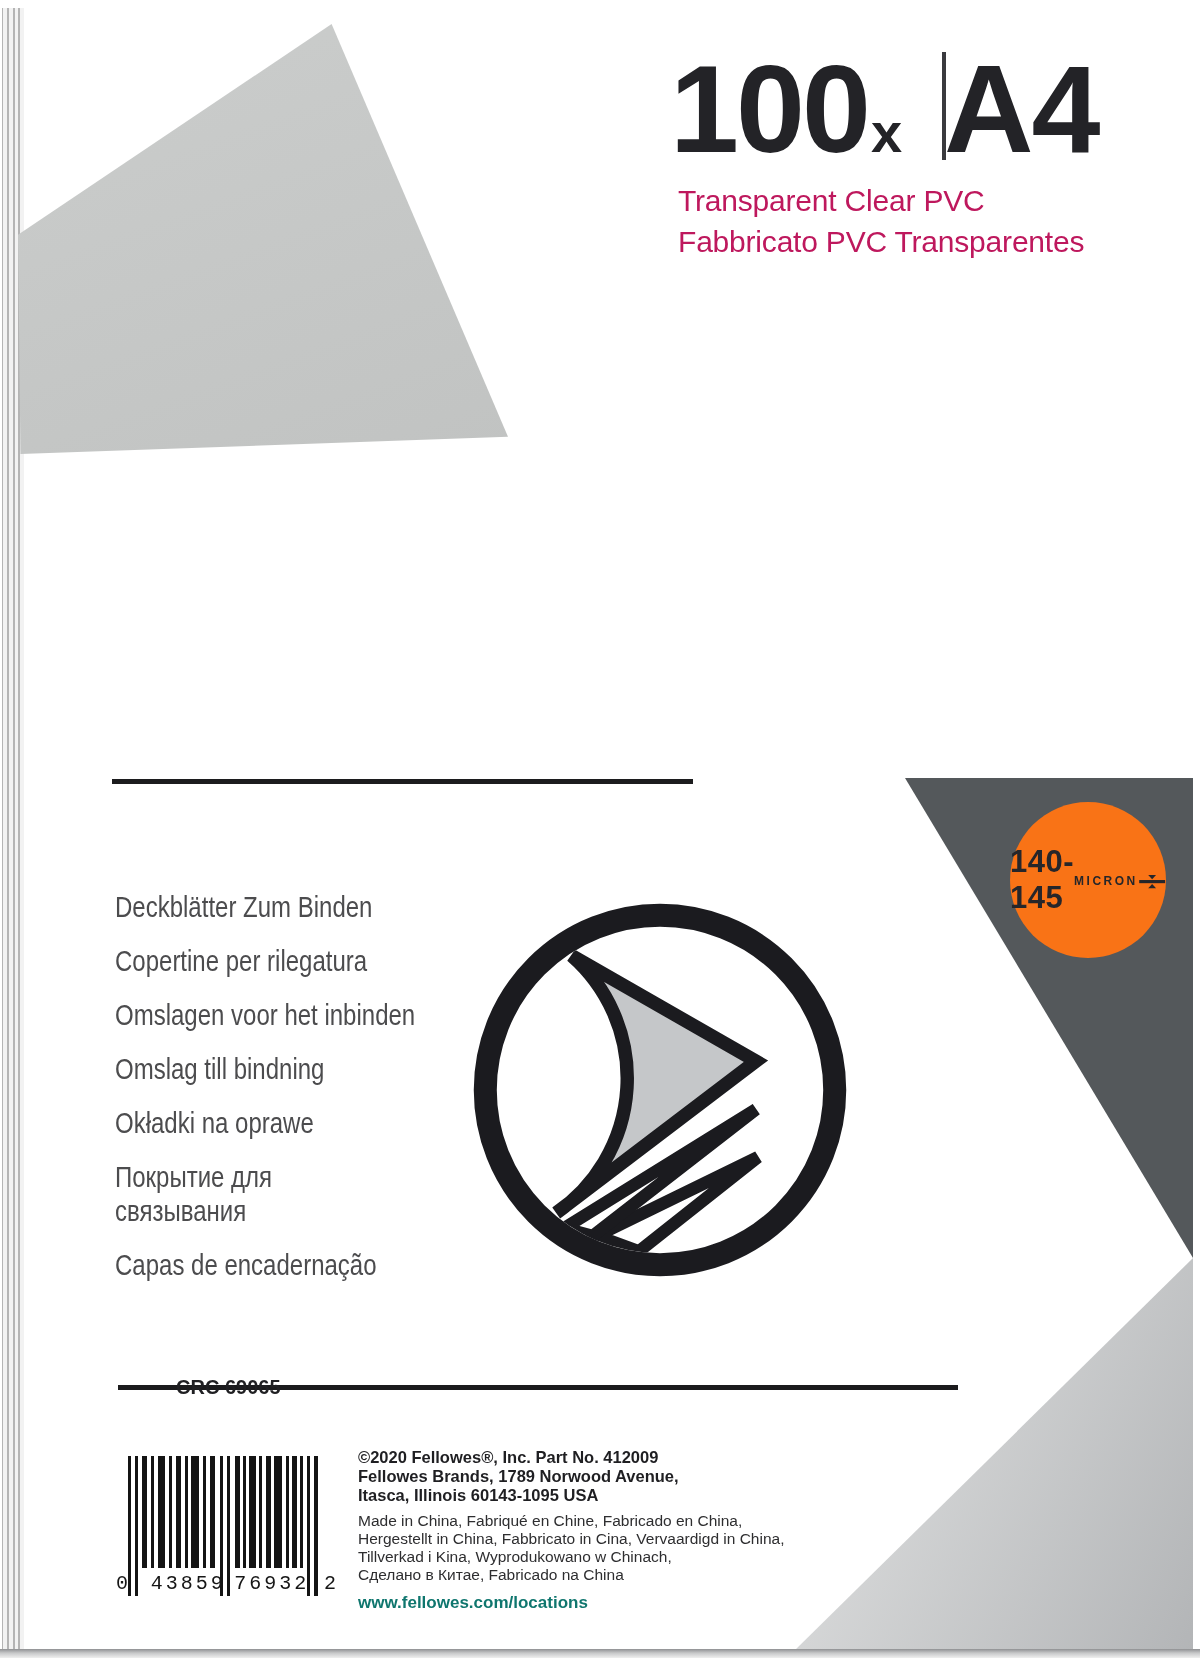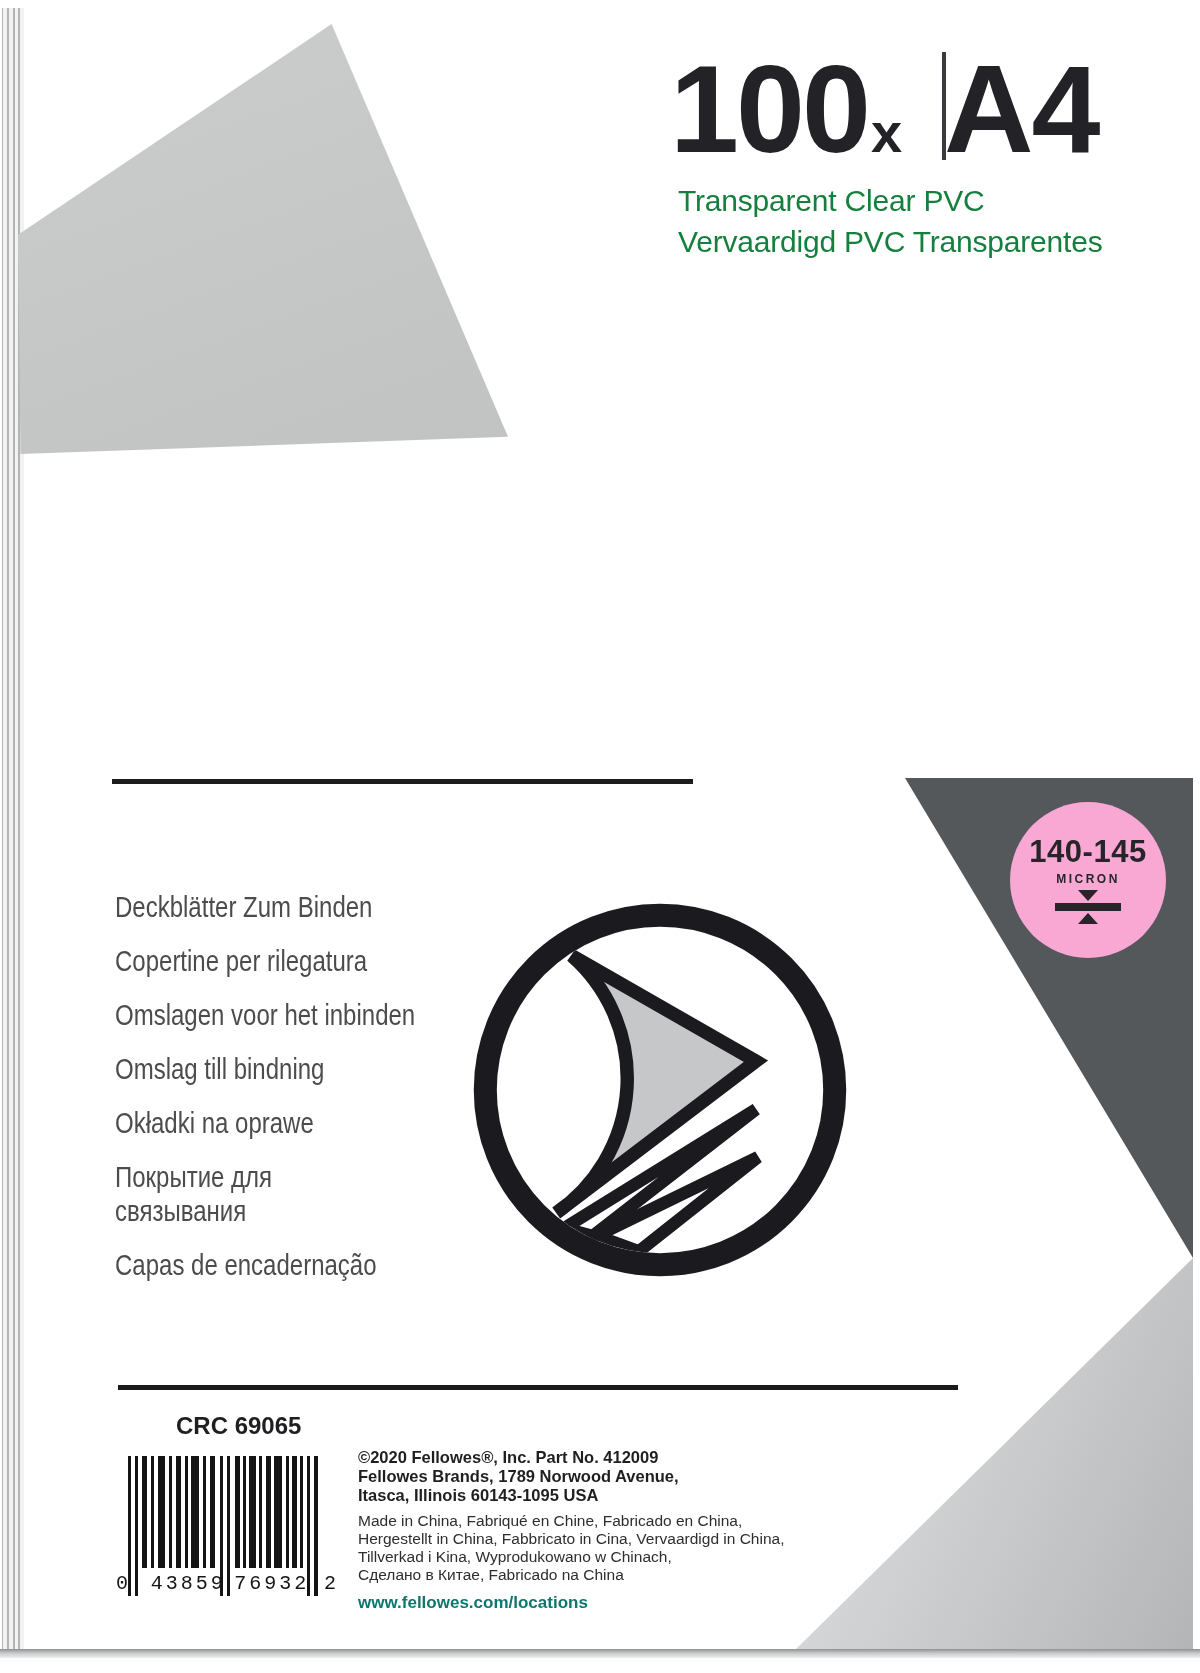--- a/index.html
+++ b/index.html
@@ -23,21 +23,21 @@
     background:linear-gradient(160deg, #cbcdcc, #c1c3c2);
     clip-path:polygon(64% 0%, 100% 96%, 0.5% 100%, 0% 49%);
   }
   
   .header { position:absolute; left:670px; top:28px; width:530px; }
   .qty-row { position:relative; display:flex; align-items:baseline; margin-top:10px; height:136px; }
   .qty-count { font-size:124px; line-height:136px; font-weight:700; letter-spacing:-3px; color:var(--ink); }
   .qty-x { font-size:56px; font-weight:700; margin-left:3px; color:var(--ink); }
   .qty-divider { position:absolute; left:272px; top:14px; width:4px; height:108px; background:#3a3a3e; }
   .qty-size { font-size:124px; font-weight:700; letter-spacing:-2px; margin-left:42px; color:var(--ink); }
-  .desc-lines { margin:6px 0 0 8px; font-size:30px; line-height:41px; letter-spacing:-0.2px; color:#15803d; }
+  .desc-lines { margin:6px 0 0 8px; font-size:30px; line-height:41px; letter-spacing:-0.2px; color:#be185d; }
   
   .title { position:absolute; left:108px; top:518px; }
   .title-line {
     font-size:63px; line-height:66px; font-weight:400; white-space:nowrap;
     color:var(--heading-text, #1e1e22);
     transform:scaleX(0.85); transform-origin:left top;
   }
   .title-rule { position:absolute; left:112px; top:779px; width:581px; height:5px; background:#1c1c1e; }
   
   .lang-list { position:absolute; left:115px; top:890px; width:330px; }
@@ -50,34 +50,34 @@
   
   .cover-icon { position:absolute; left:468px; top:898px; width:384px; height:384px; }
   
   .dark-corner {
     position:absolute; left:905px; top:778px; width:288px; height:480px;
     background:var(--dark-corner, #54585b);
     clip-path:polygon(0 0, 100% 0, 100% 100%);
   }
   .micron-badge {
     position:absolute; left:1010px; top:802px; width:156px; height:156px; border-radius:50%;
-    background:#f9a8d4; display:flex; flex-direction:column; align-items:center; justify-content:center;
+    background:#f97316; display:flex; flex-direction:row; align-items:center; justify-content:center;
   }
   .micron-range { font-size:31px; font-weight:700; letter-spacing:0.5px; color:var(--badge-text, #26262a); }
   .micron-unit { font-size:12px; font-weight:700; letter-spacing:2.5px; margin-top:2px; color:var(--badge-text, #26262a); }
   .micron-icon { margin-top:3px; }
   
   .silver-corner {
     position:absolute; left:793px; top:1258px; width:400px; height:394px;
     background:linear-gradient(115deg, #e4e5e5, #b3b5b7);
     clip-path:polygon(100% 0, 100% 100%, 0 100%);
   }
   
   .footer-rule { position:absolute; left:118px; top:1385px; width:840px; height:5px; background:#1b1b1d; }
-  .sku { position:absolute; left:176px; top:1412px; font-size:24px; font-weight:700; color:#1f1f22; }
+  .sku { position:absolute; left:176px; top:1376px; font-size:20px; font-weight:700; color:#1f1f22; }
   .barcode { position:absolute; left:128px; top:1456px; width:192px; height:152px; }
   .bc-digits {
     position:absolute; top:116px; left:-12px; right:-16px; display:flex; justify-content:space-between;
     font-family:"Liberation Mono", monospace; font-size:20px; color:#161616;
   }
   .bc-digits .g1 { margin-left:14px; letter-spacing:3px;text-align:center; }
   .bc-digits .g2 { margin-right:6px; letter-spacing:3px; }
   .legal { position:absolute; left:358px; top:1448px; width:420px; }
   .legal-bold { font-size:16.5px; line-height:19px; font-weight:700; color:#1f1f22; }
   .made-in { margin-top:7px; font-size:15.5px; line-height:18px; color:#2e2e30; }
@@ -94,21 +94,21 @@
 
   <div class="header">
     <div class="qty-row">
       <span class="qty-count">100</span>
       <span class="qty-x">x</span>
       <div class="qty-divider"></div>
       <span class="qty-size">A4</span>
     </div>
     <div class="desc-lines">
       <div>Transparent Clear PVC</div>
-      <div>Vervaardigd PVC Transparentes</div>
+      <div>Fabbricato PVC Transparentes</div>
     </div>
   </div>
 
   <div class="title-rule"></div>
 
   <div class="lang-list">
     <div class="lang-item">Deckblätter Zum Binden</div>
     <div class="lang-item">Copertine per rilegatura</div>
     <div class="lang-item">Omslagen voor het inbinden</div>
     <div class="lang-item">Omslag till bindning</div>

